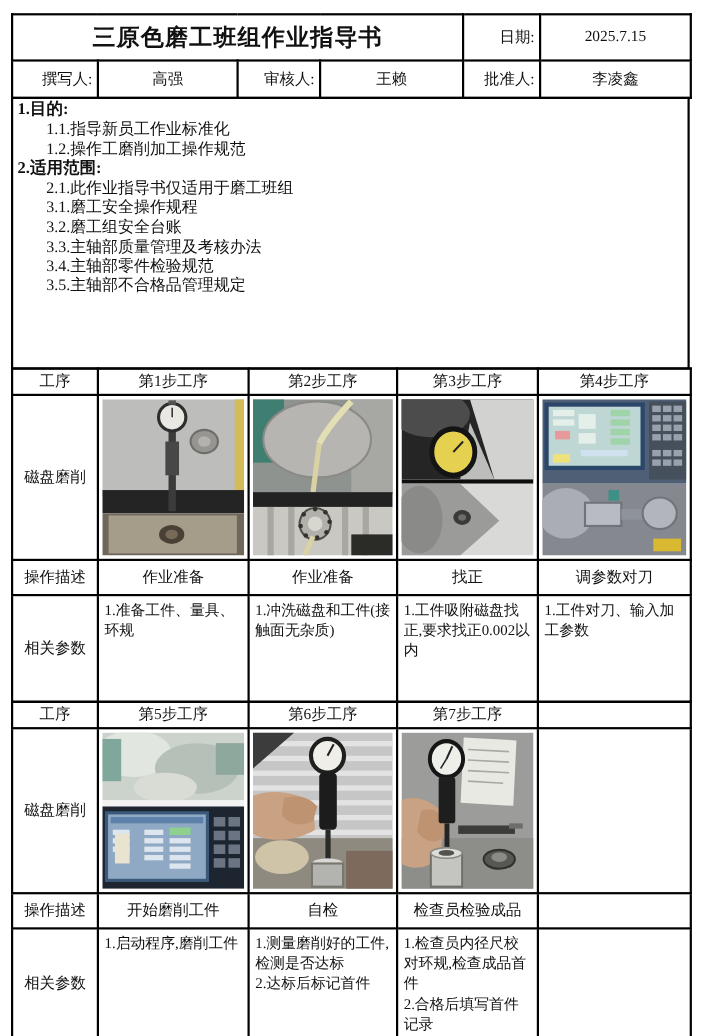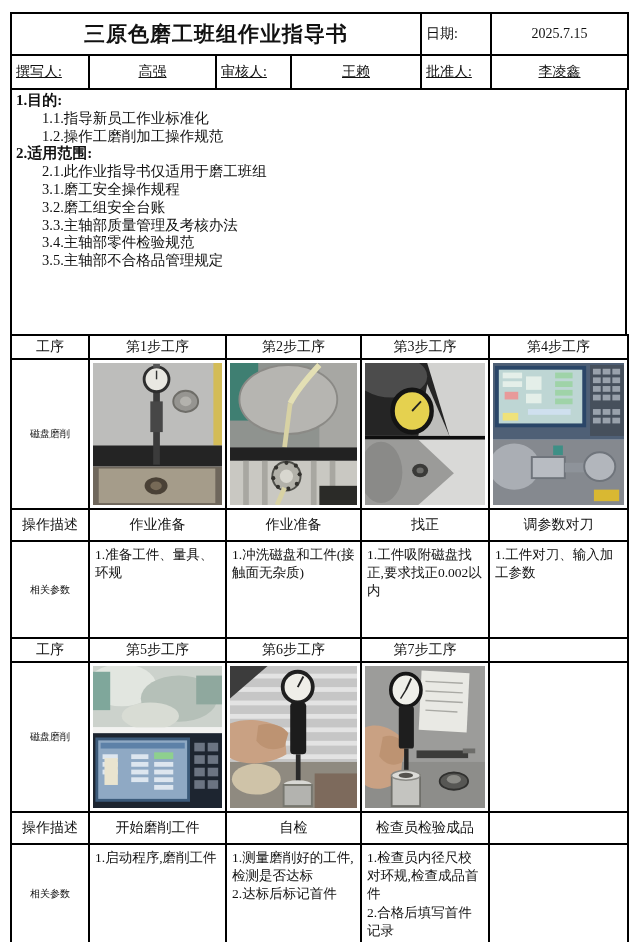--- a/index.html
+++ b/index.html
@@ -3,30 +3,30 @@
 <meta charset="utf-8">
 <style>
   html,body{margin:0;padding:0;background:#ffffff;}
   body{width:639px;height:942px;font-family:"Liberation Serif","DejaVu Serif",serif;color:#111;}
   .page{position:relative;width:619px;height:922px;padding:12px 10px 8px 10px;box-sizing:border-box;}
   table{border-collapse:collapse;table-layout:fixed;width:617px;}
   td{border:2px solid #000;overflow:hidden;box-sizing:border-box;padding:2px 4px;vertical-align:middle;margin-left:20px;}
   table + table, .sections + table, table + .sections{margin-top:-2px;}
   
   .title-cell{text-align:center;font-weight:bold;font-size:21px;height:42px;letter-spacing:1px;}
-  .lbl{font-size:14px;text-align:left;}
+  .lbl{font-size:14px;text-align:right;}
   .val{font-size:14px;text-align:center;}
-  .names-row td{height:34px;text-decoration:underline;}
+  .names-row td{height:34px;}
   
   .sections{border:2px solid #000;width:617px;box-sizing:border-box;height:248px;padding:2px 6px 0 4px;font-size:14.5px;line-height:17.8px;}
   .sec-heading{font-weight:bold;font-size:15px;}
   .sec-item{padding-left:26px;}
   
   .step-label{font-weight:normal;font-size:14px;text-align:center;}
-  .row-label{font-size:10px;text-align:center;}
+  .row-label{font-size:14px;text-align:center;}
   .step-head{font-size:14px;text-align:center;height:16px;}
   .op-cell{font-size:14px;text-align:center;height:32px;}
   .param-cell{font-size:13.5px;vertical-align:top;text-align:left;line-height:1.35;white-space:pre-line;padding:4px 3px 2px 5px;height:97px;}
   .photo-cell{padding:3px;height:148px;vertical-align:middle;}
   .photo{display:block;width:100%;height:142px;}
   .photo svg{display:block;width:100%;height:100%;}
 </style>
 </head>
 <body>
 

